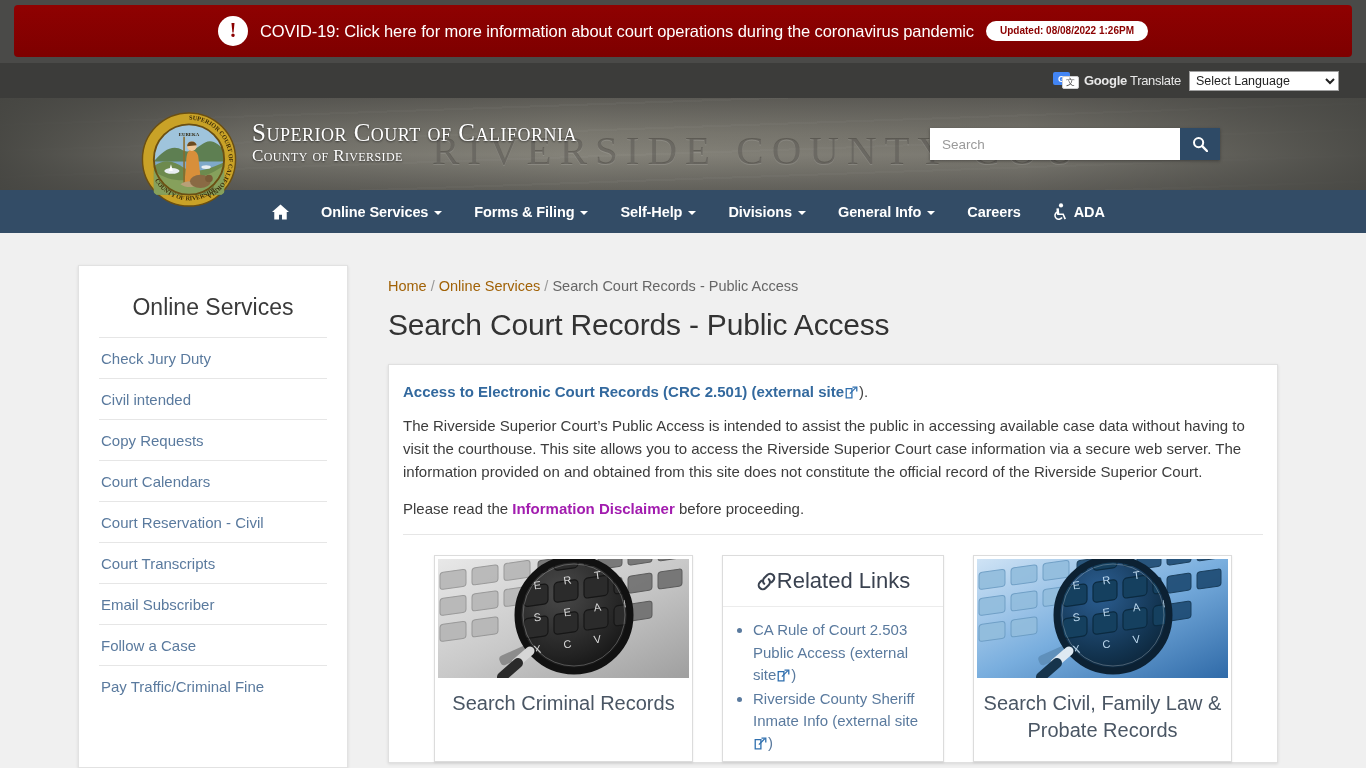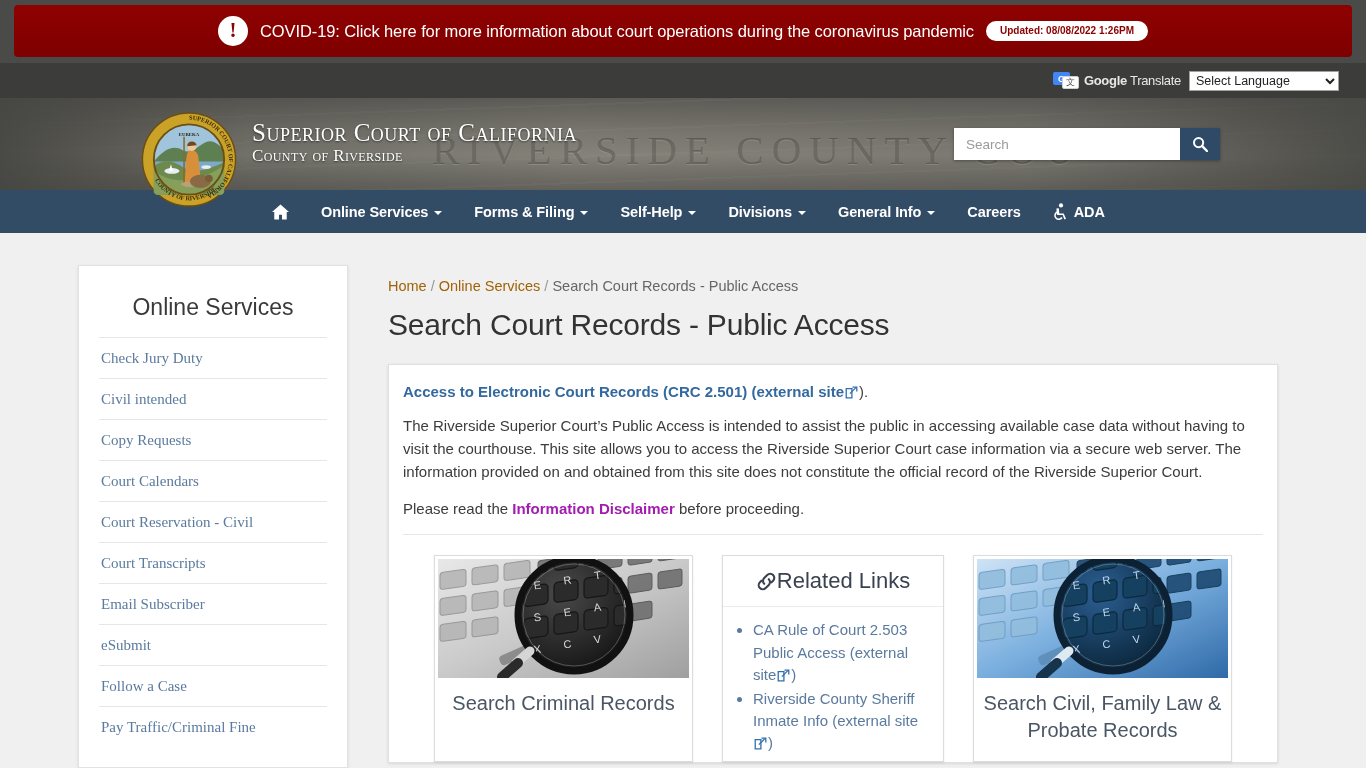--- a/index.html
+++ b/index.html
@@ -128,21 +128,21 @@
     letter-spacing: 0.4px; line-height: 1.2;
     font-variant: small-caps;
     text-shadow: 0 1px 2px rgba(0,0,0,.6);
   }
   .searchbox {
     position: absolute; right: 146px; top: 128px; z-index: 5;
     display: flex; height: 32px;
     box-shadow: 0 1px 3px rgba(0,0,0,.35);
   }
   .searchbox input {
-    width: 226px; height: 32px; border: none; outline: none;
+    width: 250px; height: 32px; border: none; outline: none;
     padding: 0 12px; font-size: 13.5px; color: #333;
     font-family: "Liberation Sans", sans-serif;
     background: #ffffff;
   }
   .searchbox input::placeholder { color: #9a9a9a; }
   .search-btn {
     width: 40px; height: 32px; border: none;
     background: #2e4a66; cursor: pointer;
     display: flex; align-items: center; justify-content: center;
   }
@@ -181,21 +181,20 @@
   }
   .sidebar-title {
     text-align: center; font-size: 23px; color: #3a3a3a;
     padding: 28px 0 16px 0; font-weight: normal;
   }
   .sb-item {
     color: #5a7a9e; font-size: 15px;
     padding: 12px 0 11px 2px;
     border-top: 1px solid #e6e6e6;
     cursor: pointer;
-    font-family: Liberation Serif, serif;
   }
   .sb-item:first-of-type { border-top: none; padding-top: 0; }
 
   .content {
     position: absolute; left: 388px; top: 278px;
     width: 890px;
   }
   .breadcrumb {
     font-size: 14.5px; color: #666; margin-bottom: 6px;
   }
@@ -386,21 +385,20 @@
 
 <div class="sidebar">
   <div class="sidebar-title">Online Services</div>
   <div class="sb-item">Check Jury Duty</div>
   <div class="sb-item">Civil intended</div>
   <div class="sb-item">Copy Requests</div>
   <div class="sb-item">Court Calendars</div>
   <div class="sb-item">Court Reservation - Civil</div>
   <div class="sb-item">Court Transcripts</div>
   <div class="sb-item">Email Subscriber</div>
-  <div class="sb-item">eSubmit</div>
   <div class="sb-item">Follow a Case</div>
   <div class="sb-item">Pay Traffic/Criminal Fine</div>
 </div>
 
 <div class="content">
 
   <div class="breadcrumb">
     <a>Home</a><span class="sep"> / </span><a>Online Services</a><span class="sep"> / </span><span>Search Court Records - Public Access</span>
   </div>
 

